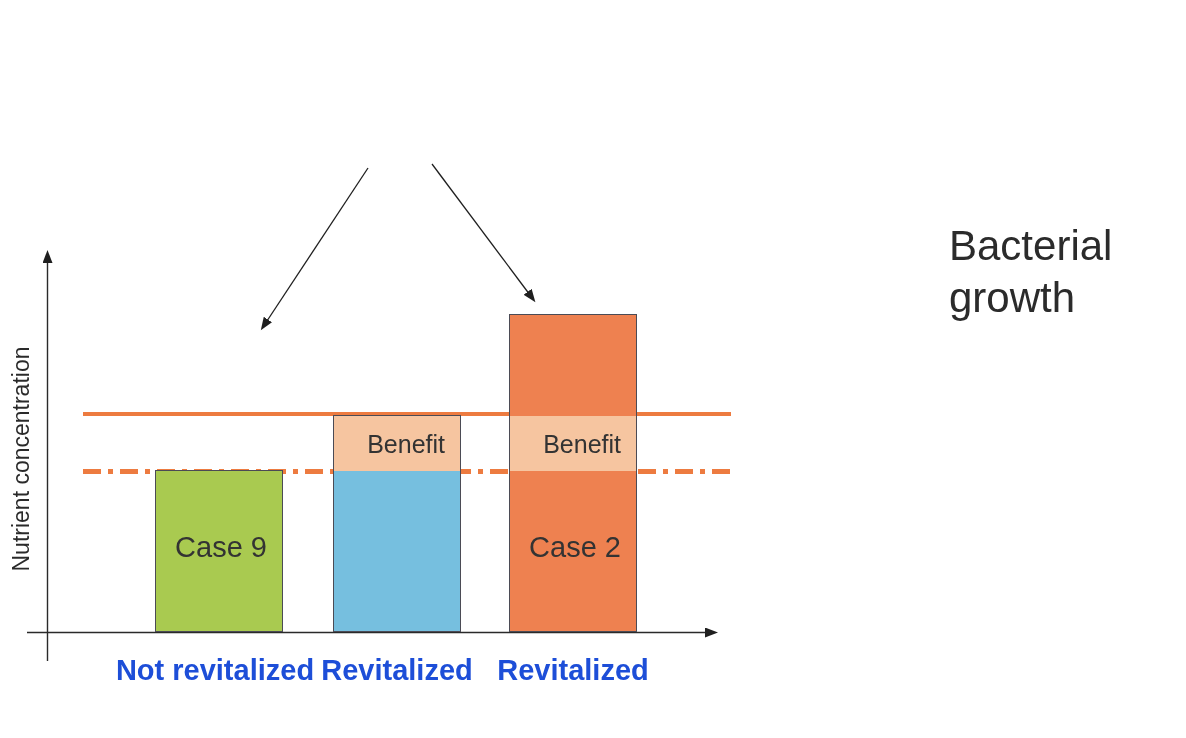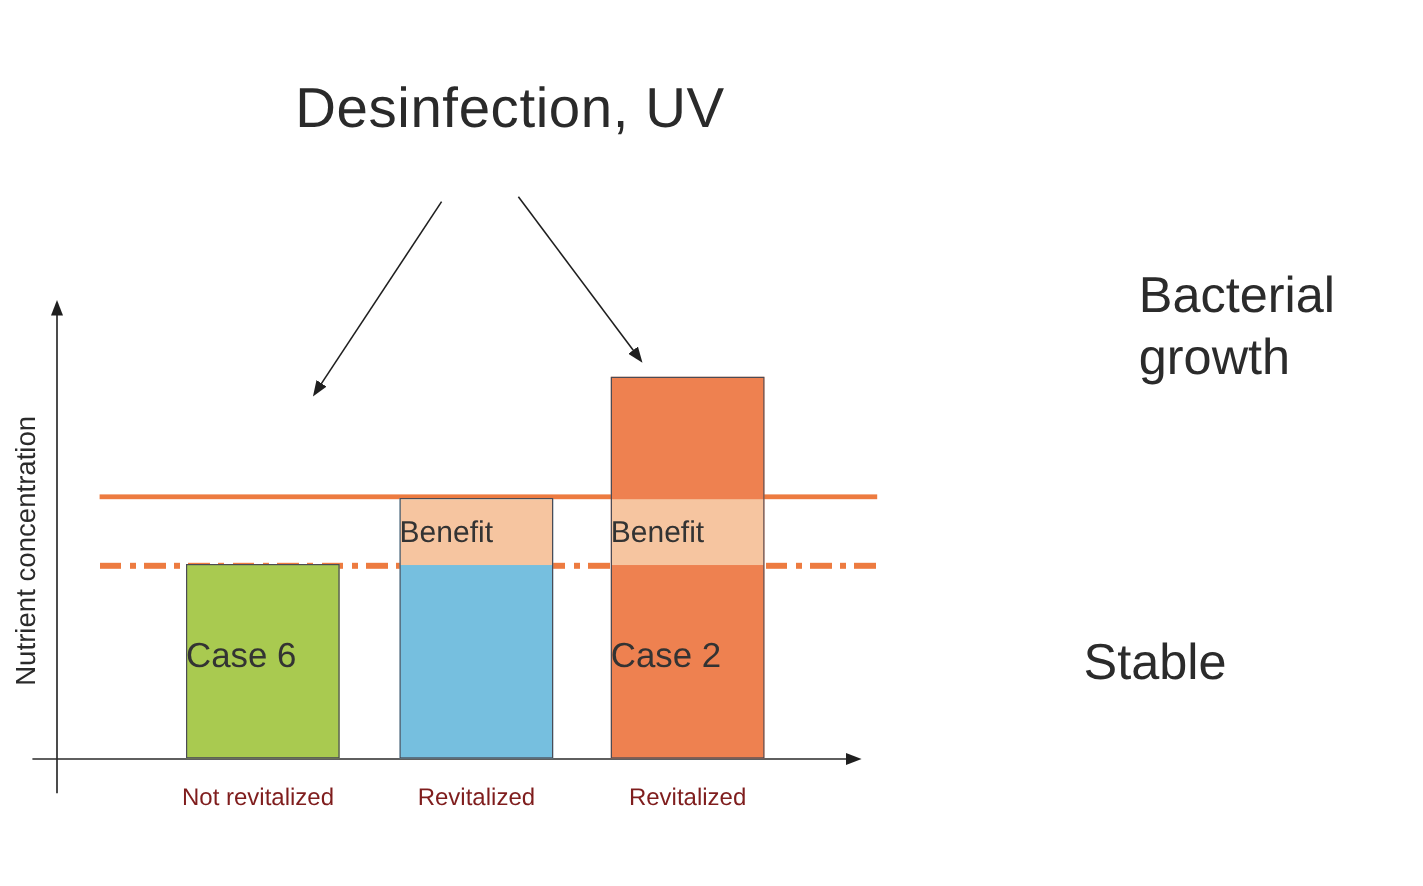--- a/index.html
+++ b/index.html
@@ -65,34 +65,34 @@
   .bar2 { left: 333px; top: 415px; width: 128px; height: 217px; background: #76bfdf; }
   .bar3 { left: 509px; top: 314px; width: 128px; height: 318px; background: #ee8150; }
   .seg { width: 100%; }
   .seg-peach { background: #f6c5a0; }
   .seg-orange { background: #ee8150; }
   .seg-blue { background: #76bfdf; flex: 1; }
 
   .bar-label {
     z-index: 4;
     width: 112px;
-    text-align: left;
+    text-align: right;
     font-size: 29px;
     font-weight: 300;
     color: #333333;
   }
   .case-label { top: 531px; }
   .benefit-label { top: 430px; font-size: 25px; }
 
   .x-cat {
     top: 654px; width: 200px;
     text-align: center;
-    font-size: 20px;
-    font-weight: 400;
-    color: #7f1d1d;
+    font-size: 29px;
+    font-weight: 700;
+    color: #1d4ed8;
     z-index: 4;
   }
 
   .right-label {
     left: 903px; width: 270px;
     font-size: 42px;
     font-weight: 300;
     line-height: 1.24;
     color: #2b2b2b;
     z-index: 4;
@@ -113,42 +113,40 @@
     </defs>
     <line x1="47.5" y1="661" x2="47.5" y2="254" stroke="#2a2a2a" stroke-width="1.4" marker-end="url(#arrowhead)"></line>
     <line x1="27" y1="632.5" x2="714" y2="632.5" stroke="#2a2a2a" stroke-width="1.4" marker-end="url(#arrowhead)"></line>
     <line x1="368" y1="168" x2="263" y2="327" stroke="#1f1f1f" stroke-width="1.3" marker-end="url(#arrowhead)"></line>
     <line x1="432" y1="164" x2="533" y2="299" stroke="#1f1f1f" stroke-width="1.3" marker-end="url(#arrowhead)"></line>
   </svg>
 
   <div class="abs refline-solid"></div>
   <div class="abs refline-dashdot"></div>
 
-  <div class="abs title">Desinfection, UV</div>
 
   <div class="abs ylabel">Nutrient concentration</div>
 
   <div class="abs bar bar1"></div>
 
   <div class="abs bar bar2">
     <div class="seg seg-peach" style="height:55px"></div>
     <div class="seg seg-blue"></div>
   </div>
 
   <div class="abs bar bar3">
     <div class="seg seg-orange" style="height:101px"></div>
     <div class="seg seg-peach" style="height:55px"></div>
     <div class="seg seg-orange" style="flex:1"></div>
   </div>
 
-  <div class="abs bar-label case-label" style="left:155px">Case 6</div>
+  <div class="abs bar-label case-label" style="left:155px">Case 9</div>
   <div class="abs bar-label case-label" style="left:509px">Case 2</div>
   <div class="abs bar-label benefit-label" style="left:333px">Benefit</div>
   <div class="abs bar-label benefit-label" style="left:509px">Benefit</div>
 
   <div class="abs x-cat" style="left:115px">Not revitalized</div>
   <div class="abs x-cat" style="left:297px">Revitalized</div>
   <div class="abs x-cat" style="left:473px">Revitalized</div>
 
   <div class="abs right-label right-top">Bacterial growth</div>
-  <div class="abs right-label right-bottom">Stable</div>
 
 </div>
 
 </body></html>

